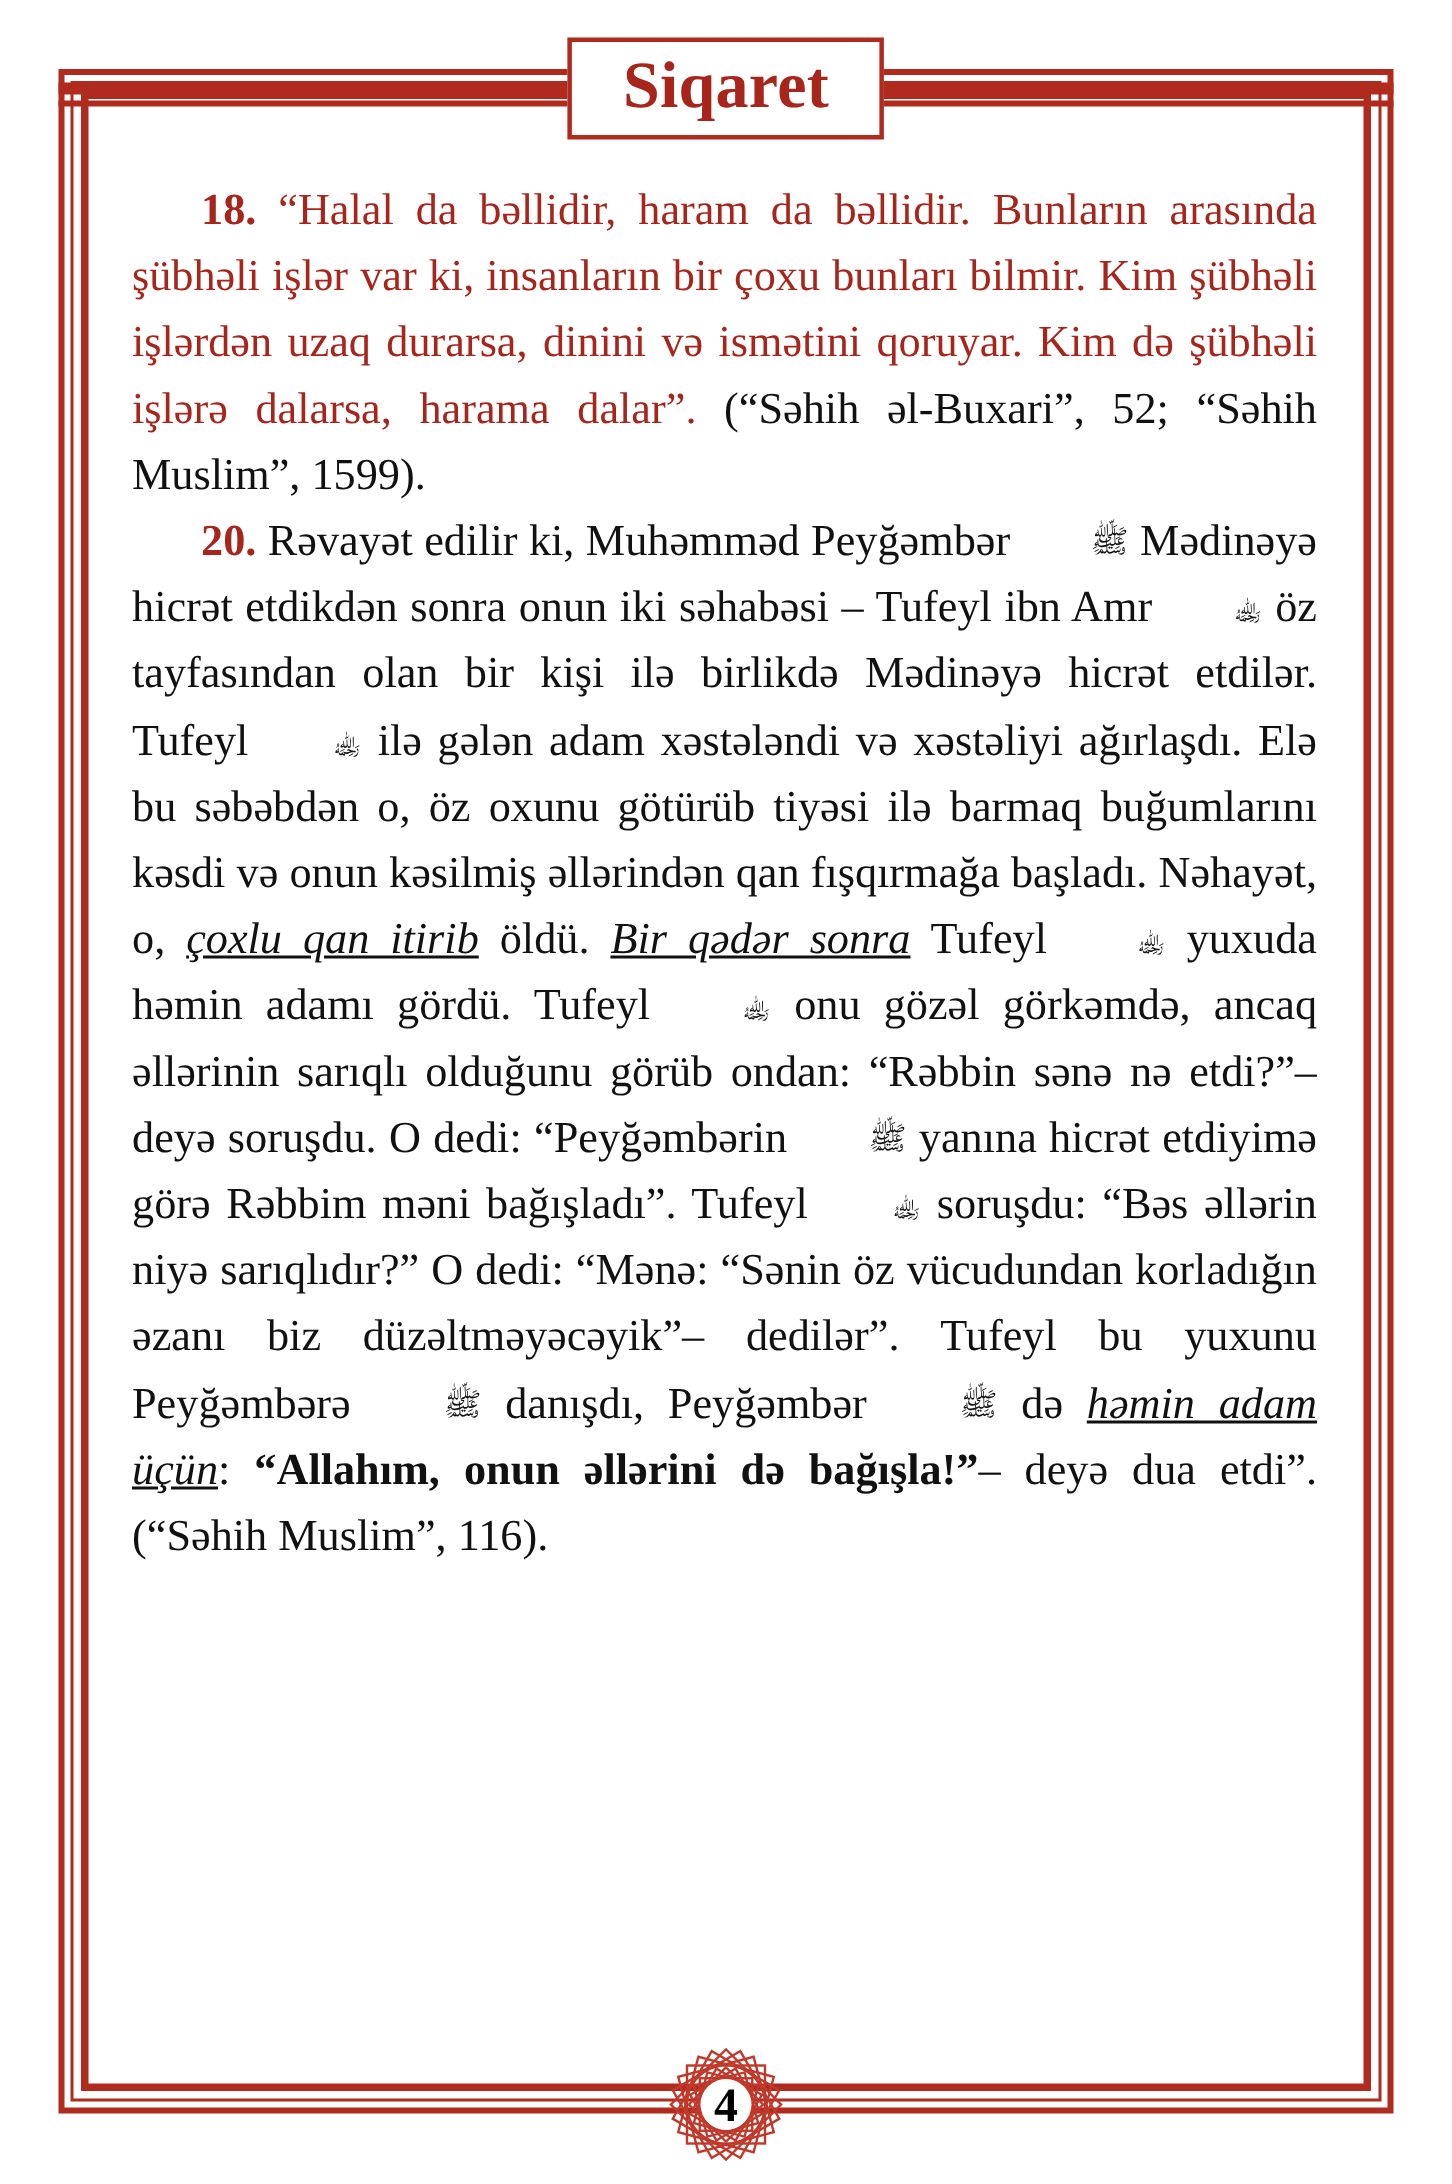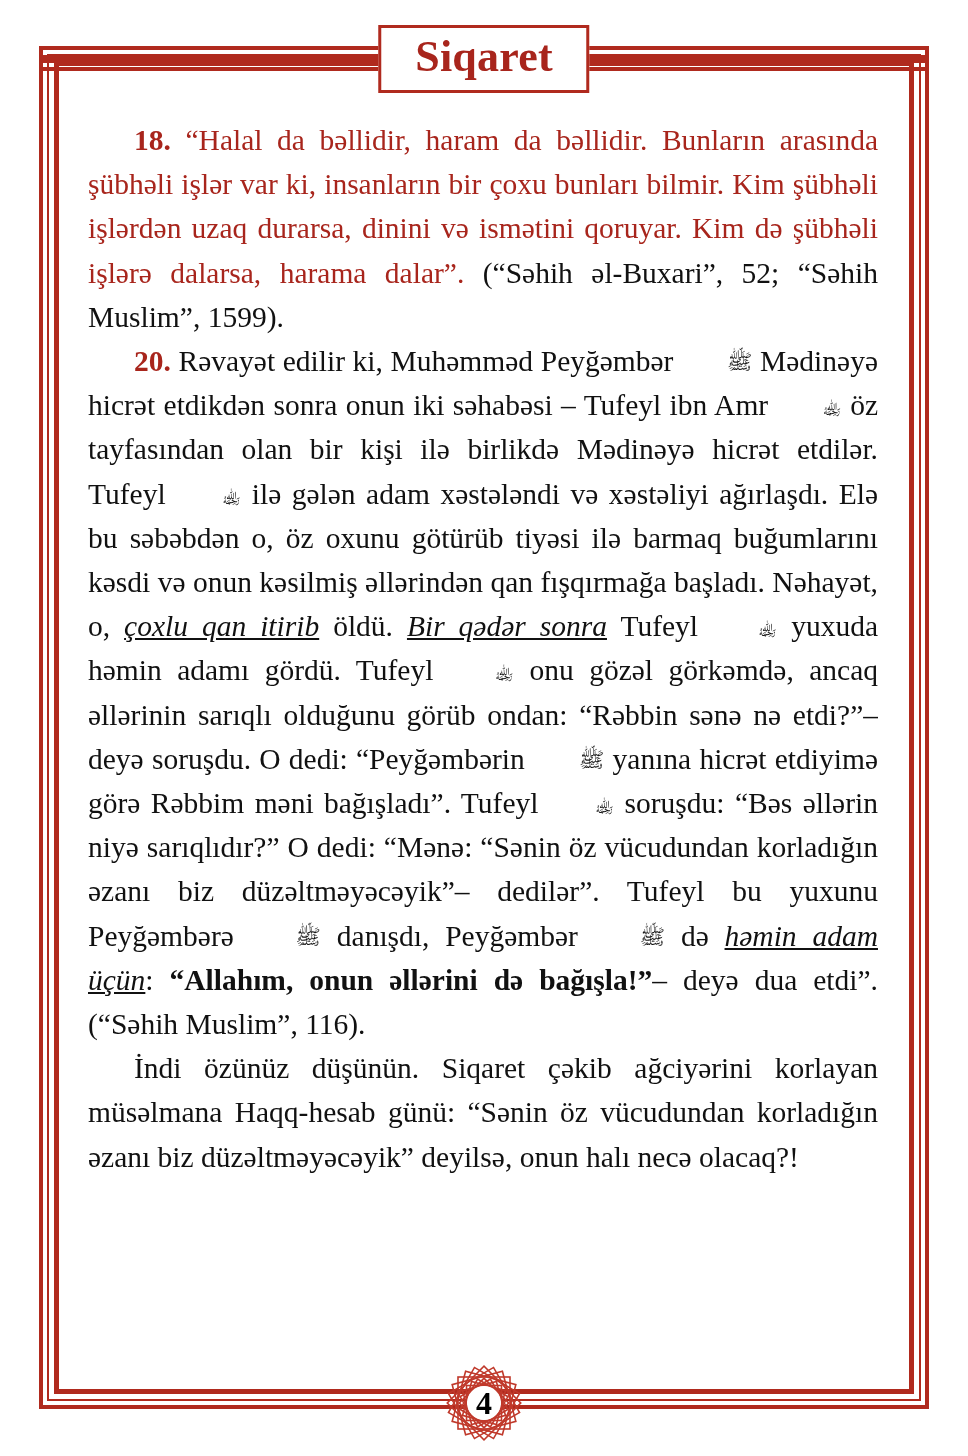--- a/index.html
+++ b/index.html
@@ -175,21 +175,20 @@
       <div class="title-text">Siqaret</div>
     </div>
   </div>
 
   <div class="content">
 
     <p class="para"><span class="num-red">18.</span> <span class="red-quote">“Halal da bəllidir, haram da bəllidir. Bunların arasında şübhəli işlər var ki, insanların bir çoxu bunları bilmir. Kim şübhəli işlərdən uzaq durarsa, dinini və ismətini qoruyar. Kim də şübhəli işlərə dalarsa, harama dalar”.</span><span> (“Səhih əl-Buxari”, 52; “Səhih Muslim”, 1599).</span></p>
 
     <p class="para"><span class="num-red">20.</span><span> Rəvayət edilir ki, Muhəmməd Peyğəmbər </span><span class="sym">ﷺ</span><span> Mədinəyə hicrət etdikdən sonra onun iki səhabəsi – Tufeyl ibn Amr </span><span class="sym">﵀</span><span> öz tayfasından olan bir kişi ilə birlikdə Mədinəyə hicrət etdilər. Tufeyl </span><span class="sym">﵀</span><span> ilə gələn adam xəstələndi və xəstəliyi ağırlaşdı. Elə bu səbəbdən o, öz oxunu götürüb tiyəsi ilə barmaq buğumlarını kəsdi və onun kəsilmiş əllərindən qan fışqırmağa başladı. Nəhayət, o, </span><span class="ital">çoxlu qan itirib</span><span> öldü. </span><span class="ital">Bir qədər sonra</span><span> Tufeyl </span><span class="sym">﵀</span><span> yuxuda həmin adamı gördü. Tufeyl </span><span class="sym">﵀</span><span> onu gözəl görkəmdə, ancaq əllərinin sarıqlı olduğunu görüb ondan: “Rəbbin sənə nə etdi?”– deyə soruşdu. O dedi: “Peyğəmbərin </span><span class="sym">ﷺ</span><span> yanına hicrət etdiyimə görə Rəbbim məni bağışladı”. Tufeyl </span><span class="sym">﵀</span><span> soruşdu: “Bəs əllərin niyə sarıqlıdır?” O dedi: “Mənə: “Sənin öz vücudundan korladığın əzanı biz düzəltməyəcəyik”– dedilər”. Tufeyl bu yuxunu Peyğəmbərə </span><span class="sym">ﷺ</span><span> danışdı, Peyğəmbər </span><span class="sym">ﷺ</span><span> də </span><span class="ital">həmin adam üçün</span><span>: </span><span class="bold">“Allahım, onun əllərini də bağışla!”</span><span>– deyə dua etdi”. (“Səhih Muslim”, 116).</span></p>
 
-    <p class="para">İndi özünüz düşünün. Siqaret çəkib ağciyərini korlayan müsəlmana Haqq-hesab günü: “Sənin öz vücudundan korladığın əzanı biz düzəltməyəcəyik” deyilsə, onun halı necə olacaq?!</p>
 
   </div>
 
   <div class="footer-band">
     <div class="footer-ornament">
       <svg width="110" height="108" viewBox="0 0 110 108" aria-hidden="true">
         <g fill="none" stroke="#c0392b" stroke-width="1.6">
           <rect x="29" y="28" width="52" height="52" transform="rotate(0 55 54)"></rect>
           <rect x="29" y="28" width="52" height="52" transform="rotate(15 55 54)"></rect>
           <rect x="29" y="28" width="52" height="52" transform="rotate(30 55 54)"></rect>

